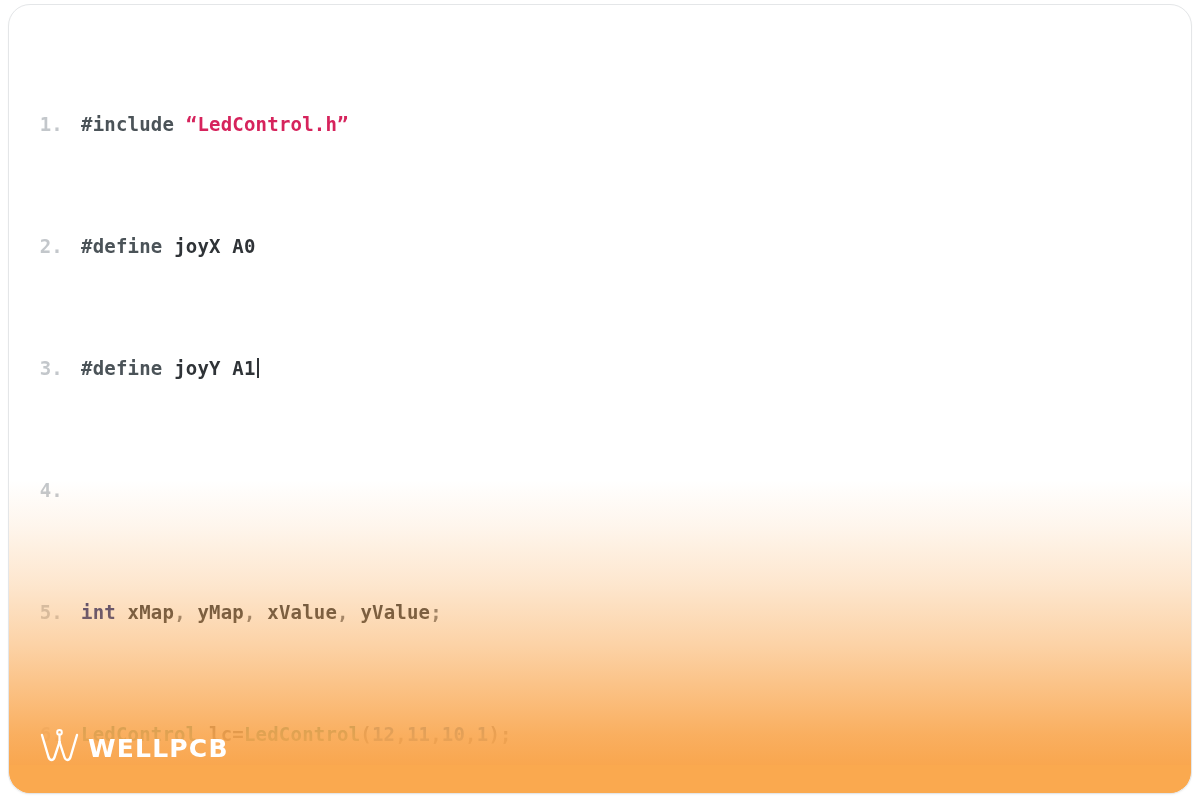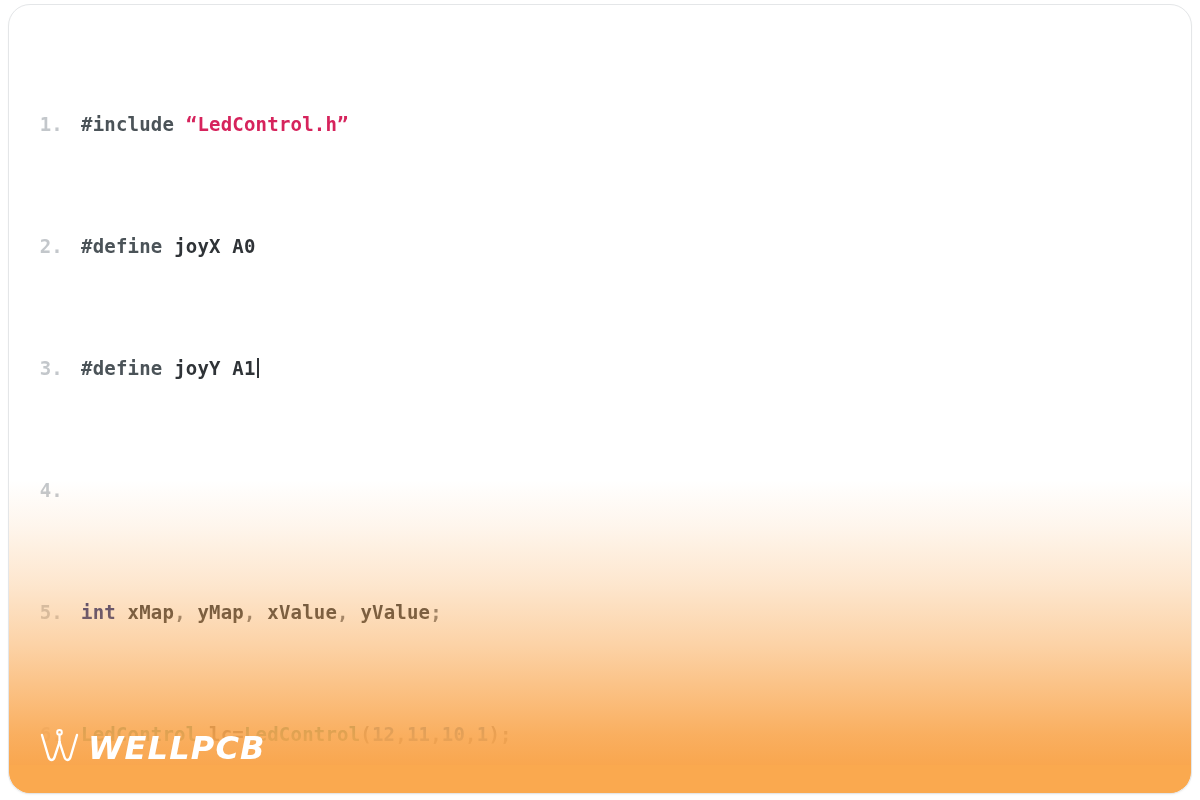--- a/index.html
+++ b/index.html
@@ -128,23 +128,22 @@
     top: 724px;
     z-index: 6;
     display: flex;
     align-items: center;
     gap: 7px;
     pointer-events: none;
   }
   #wellpcb-watermark .wp-text {
     color: #ffffff;
     font-family: "DejaVu Sans", sans-serif;
-    font-size: 32px;
+    font-size: 25px;
     font-weight: 700;
-    font-style: italic;
     letter-spacing: 1.2px;
     line-height: 1;
   }
 </style>
 </head>
 <body>
 
 <div id="code-card">
 
   <div id="code-listing">

